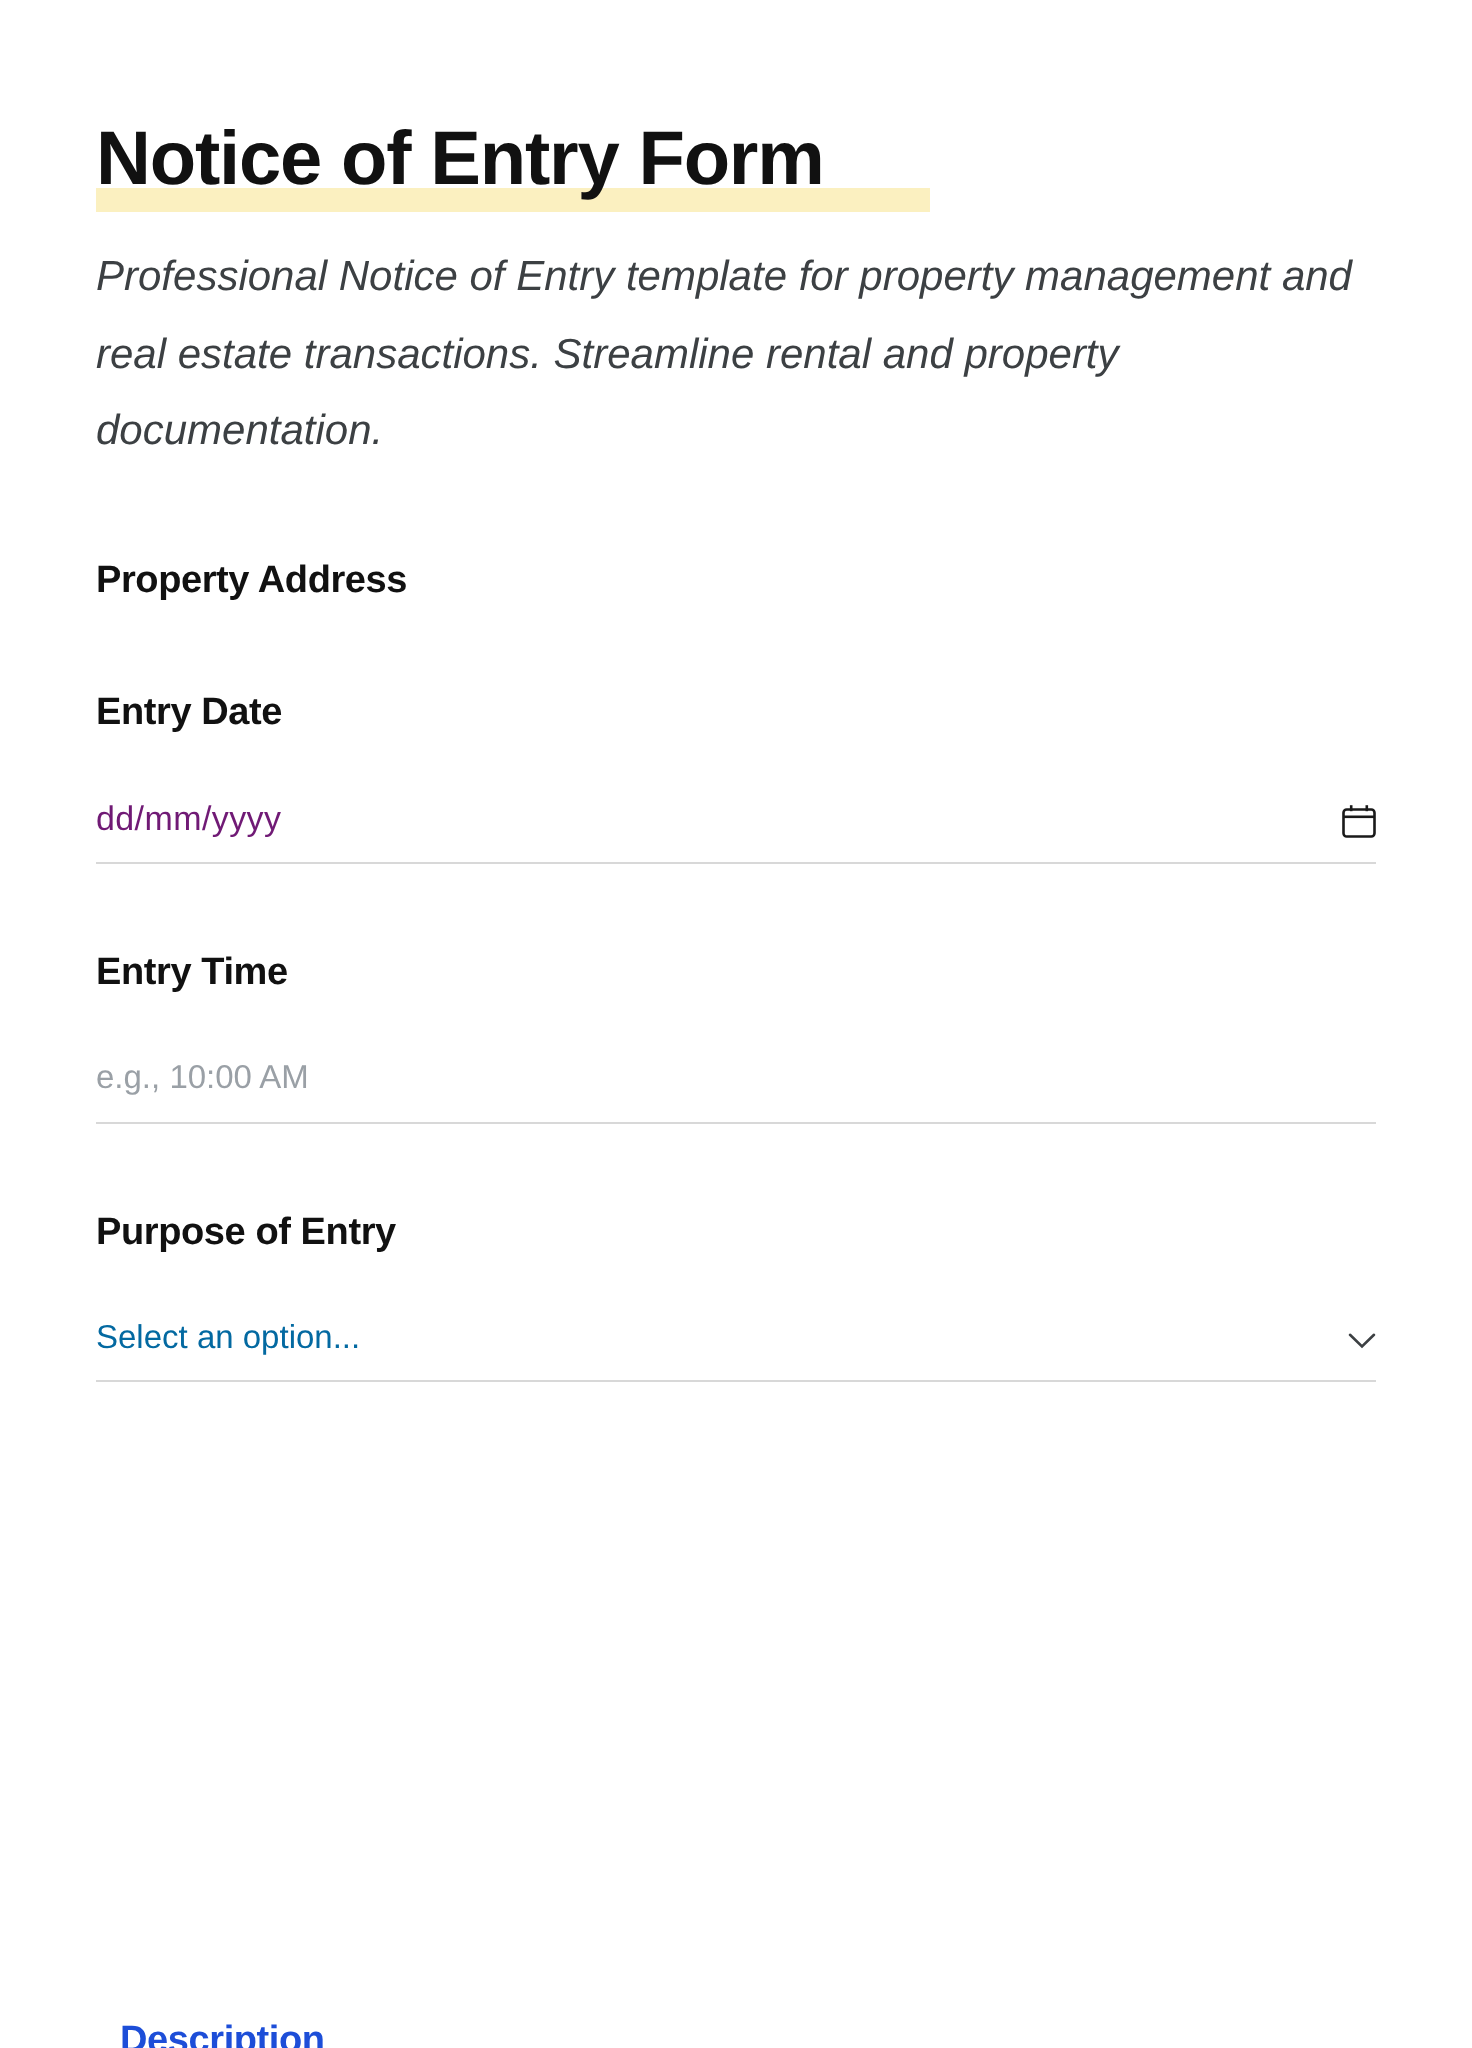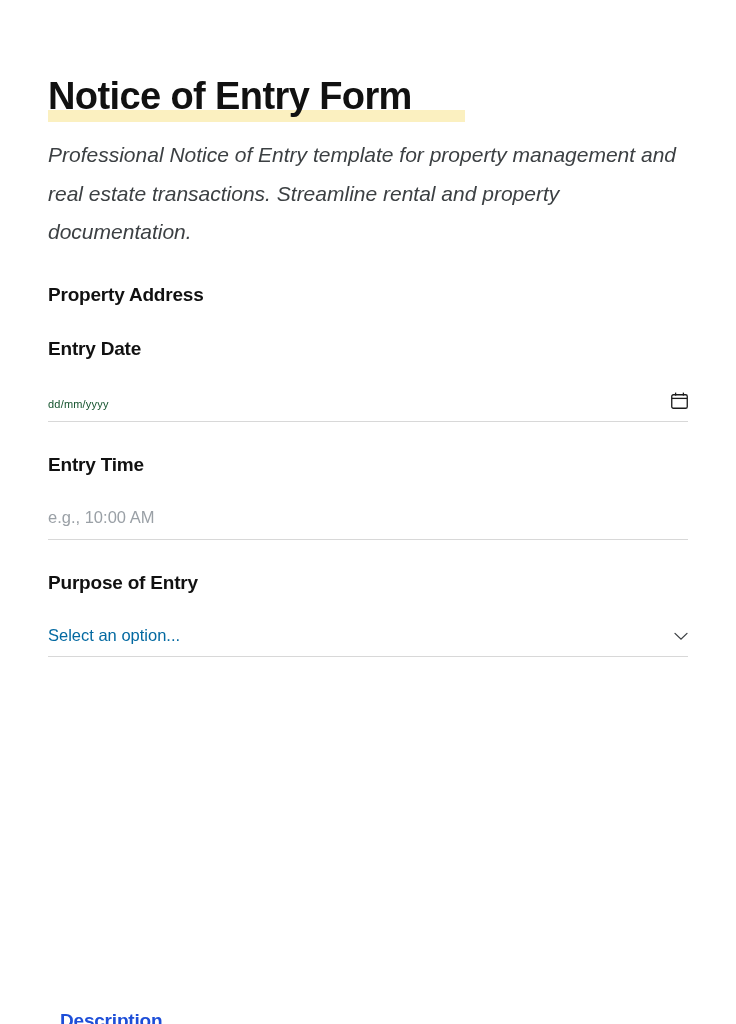--- a/index.html
+++ b/index.html
@@ -14,21 +14,21 @@
   }
   .page {
     position: relative;
     width: 736px;
     height: 1024px;
     padding: 0 48px;
     background: #ffffff;
   }
   .title-wrap {
     position: relative;
-    padding-top: 76px;
+    padding-top: 60px;
     display: inline-block;
     text-align: right;
   }
   .title {
     position: relative;
     font-size: 38px;
     font-weight: 700;
     letter-spacing: -0.6px;
     color: #111111;
     line-height: 1.1;
@@ -47,21 +47,21 @@
   .subtitle {
     margin: 18px 0 0 0;
     font-size: 21px;
     font-style: italic;
     color: #3c4043;
     line-height: 1.85;
     max-width: 645px;
     font-family: "Liberation Sans", sans-serif;
   }
   .field {
-    margin-top: 32px;
+    margin-top: 44px;
   }
   .field-label {
     font-size: 19px;
     font-weight: 700;
     color: #111111;
     letter-spacing: -0.2px;
     margin-bottom: 32px;
   }
   .field-input-row {
     position: relative;
@@ -76,22 +76,22 @@
     background: transparent;
     font-family: "Liberation Sans", sans-serif;
     font-size: 16.5px;
     color: #202124;
     width: 100%;
     padding: 0;
     line-height: 1.2;
   }
   .field-input::placeholder { color: #9aa0a6; }
   .date-text {
-    font-size: 11px;
-    color: #14532d;
+    font-size: 17px;
+    color: #701a75;
     letter-spacing: 0.2px;
   }
   .spacer { flex: 1; }
   .cal-icon {
     width: 17px;
     height: 17px;
     position: relative;
     margin-bottom: 1px;
     cursor: pointer;
   }

